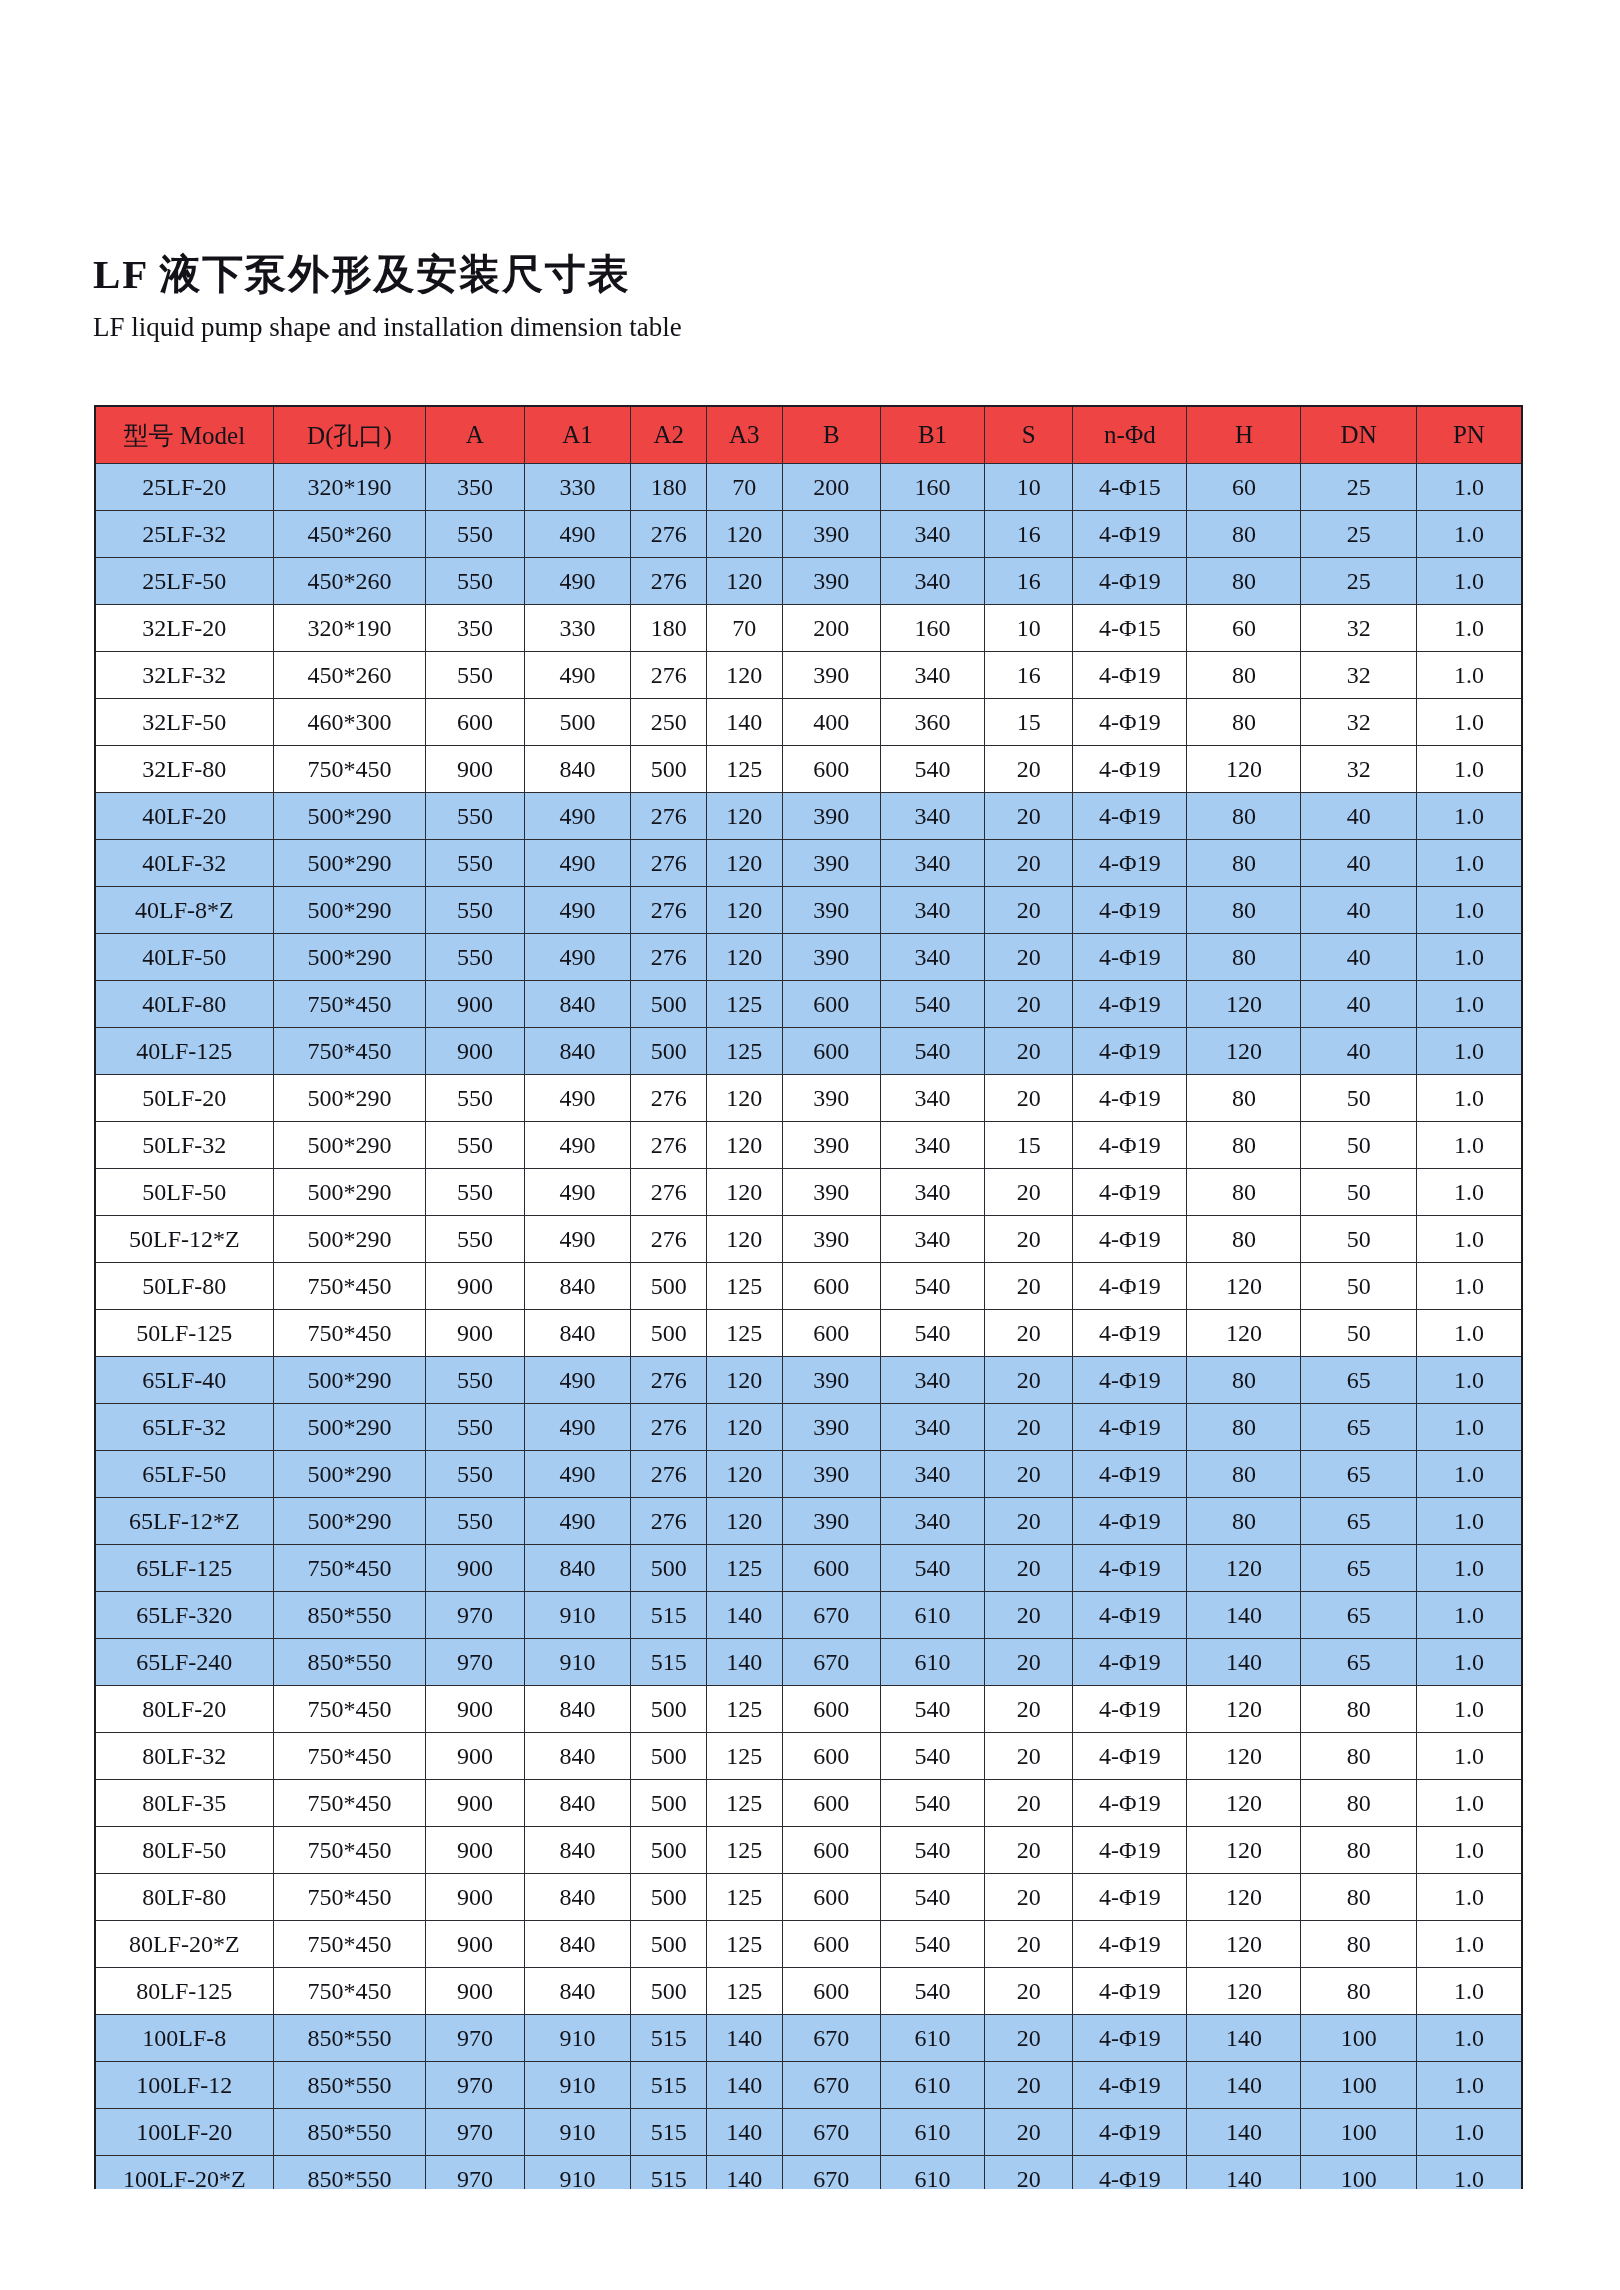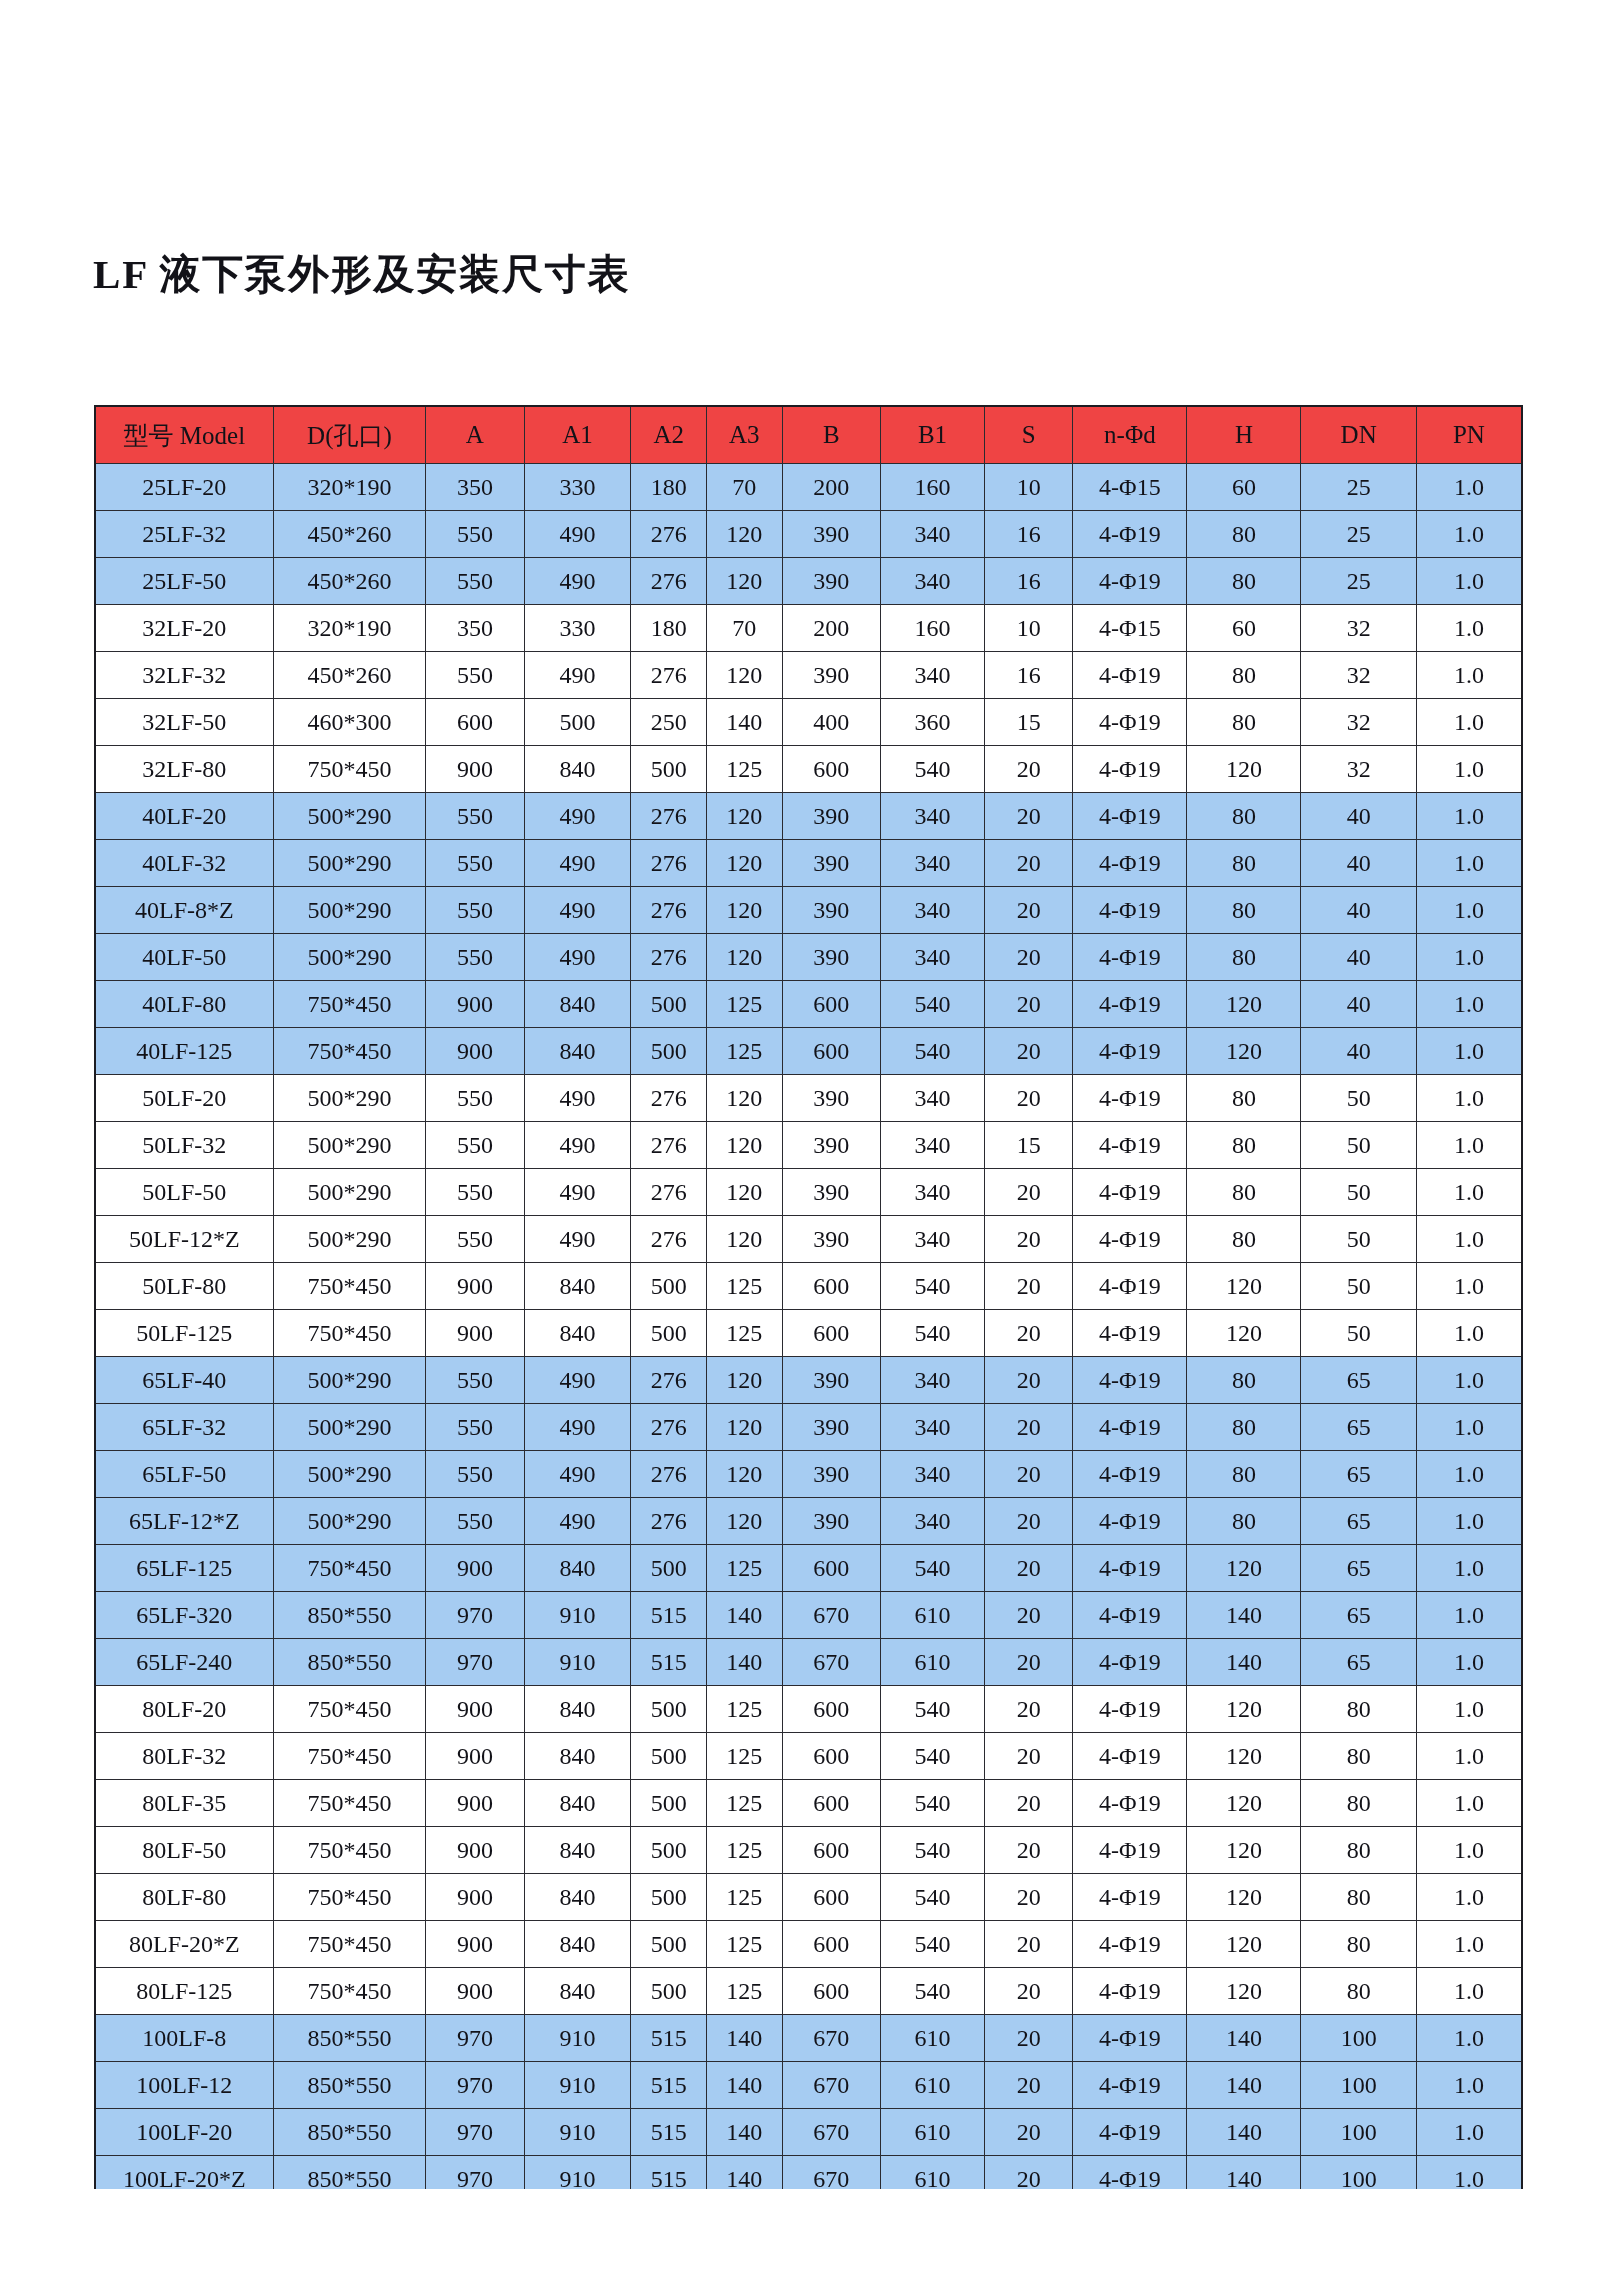--- a/index.html
+++ b/index.html
@@ -38,20 +38,21 @@
   .page-number {
     position:absolute; top:2205px; left:0; width:100%;
     text-align:left; font-size:22.4px;
   }
 </style>
 </head>
 <body>
 
 <div class="page">
   <div class="title">LF 液下泵外形及安装尺寸表</div>
+  <div class="subtitle">LF liquid pump shape and installation dimension table</div>
 
   <table class="dim">
     <colgroup>
         <col style="width: 12.5%;">
         <col style="width: 10.7%;">
         <col style="width: 6.9%;">
         <col style="width: 7.5%;">
         <col style="width: 5.3%;">
         <col style="width: 5.3%;">
         <col style="width: 6.9%;">

